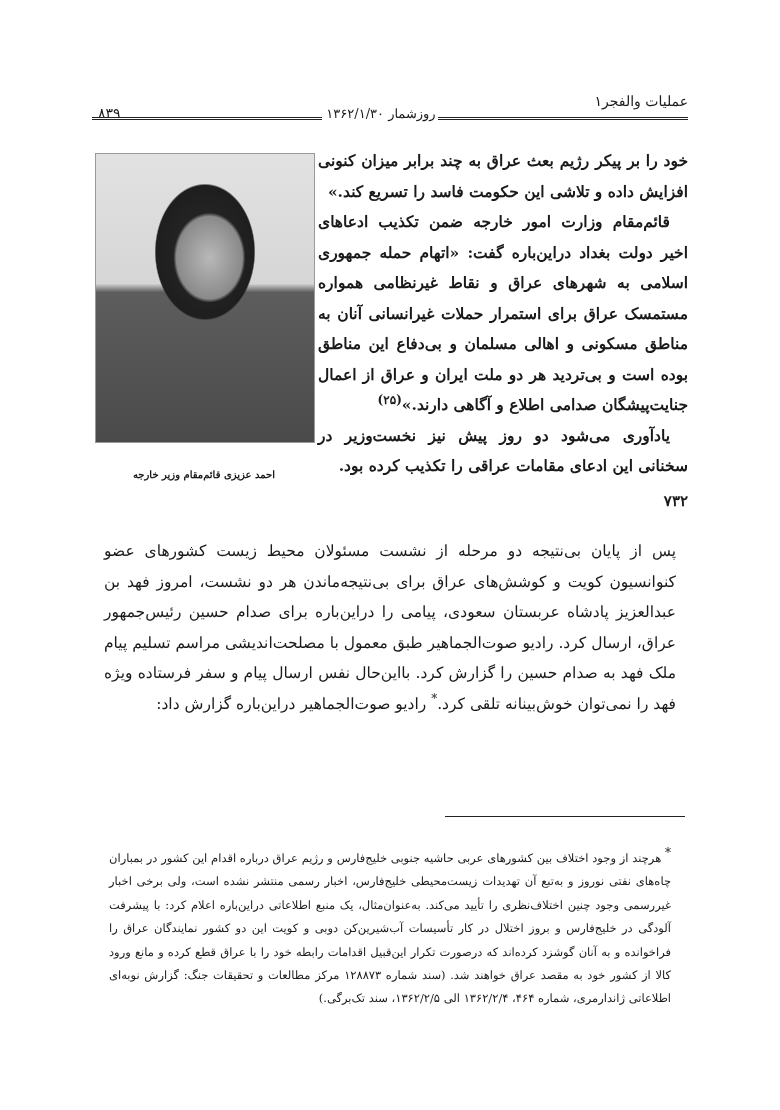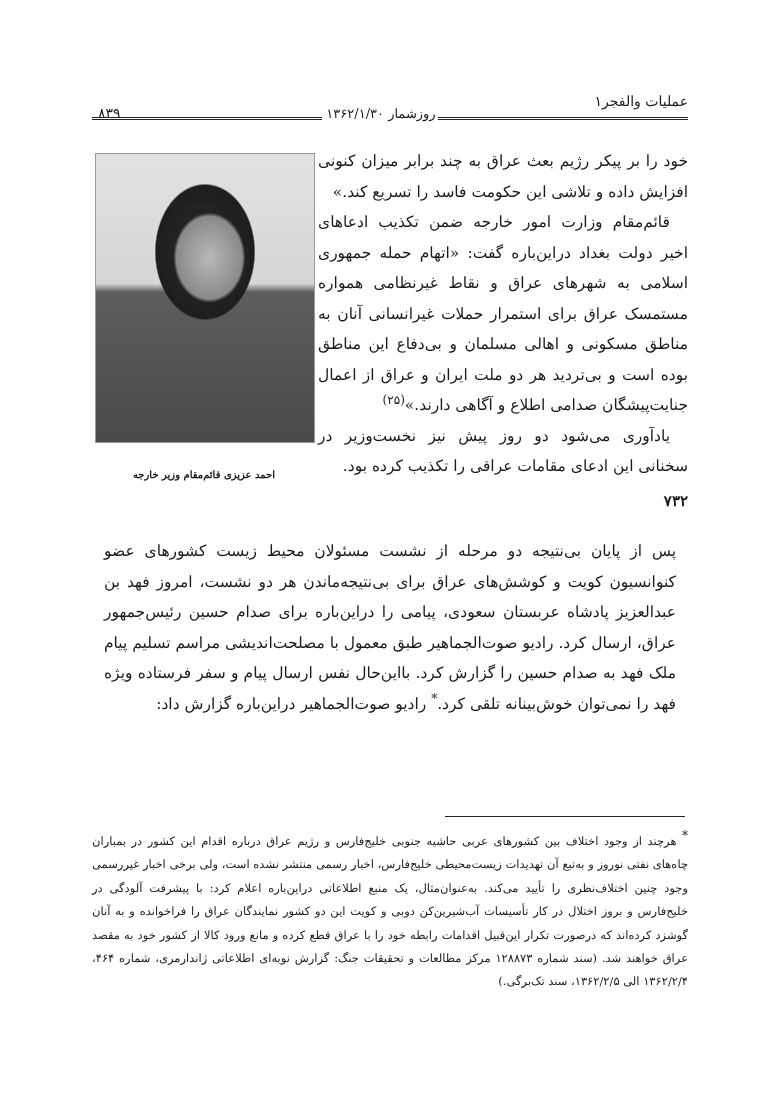--- a/index.html
+++ b/index.html
@@ -19,29 +19,29 @@
   .photo-wrap { position: absolute; left: 3px; top: 7px; width: 218px; height: 290px; }
   .photo {
     width: 218px; height: 288px; background:
       radial-gradient(ellipse 60px 75px at 52% 36%, #b8b8b8 0%, #8a8a8a 55%, transparent 60%),
       radial-gradient(ellipse 70px 95px at 50% 34%, #2a2a2a 0%, #1e1e1e 70%, transparent 72%),
       linear-gradient(180deg, #e2e2e2 0%, #d6d6d6 45%, #5d5d5d 48%, #4a4a4a 100%);
     border: 1px solid #999;
   }
   .caption { position: absolute; left: 3px; top: 296px; width: 218px; text-align: center; font-size: 10px; direction: rtl; font-weight: bold; margin-top: 27px; }
   .top-text { position: absolute; right: 0; top: 0; width: 370px; direction: rtl; text-align: justify; font-size: 15.5px; line-height: 30.5px; }
-  .top-text p { margin: 0; }
+  .top-text p { margin: 0; font-weight: bold; }
   .indent { text-indent: 18px; }
   .sup { font-size: 12px; vertical-align: super; line-height: 0; }
   .section-num { position: absolute; top: 492px; right: 0; font-size: 15px; font-weight: bold; direction: rtl; }
   .body-text { position: absolute; top: 524px; left: 0; width: 596px; direction: rtl; text-align: justify; font-size: 15.5px; line-height: 30.5px; }
   .body-text p { margin: 12px; }
   .fn-rule { position: absolute; top: 816px; right: 3px; width: 240px; border-top: 1px solid #222; }
   .footnote { position: absolute; top: 830px; left: 0; width: 596px; direction: rtl; text-align: justify; font-size: 11.5px; line-height: 23.4px; }
-  .footnote p { margin: 0; }
+  .footnote p { margin: 17px; }
 </style>
 </head>
 <body>
 
 <div class="page">
 
   <div class="header">
     <span class="book-title">عملیات والفجر۱</span>
     <span class="page-num">۸۳۹</span>
     <div class="rule-right"></div>

